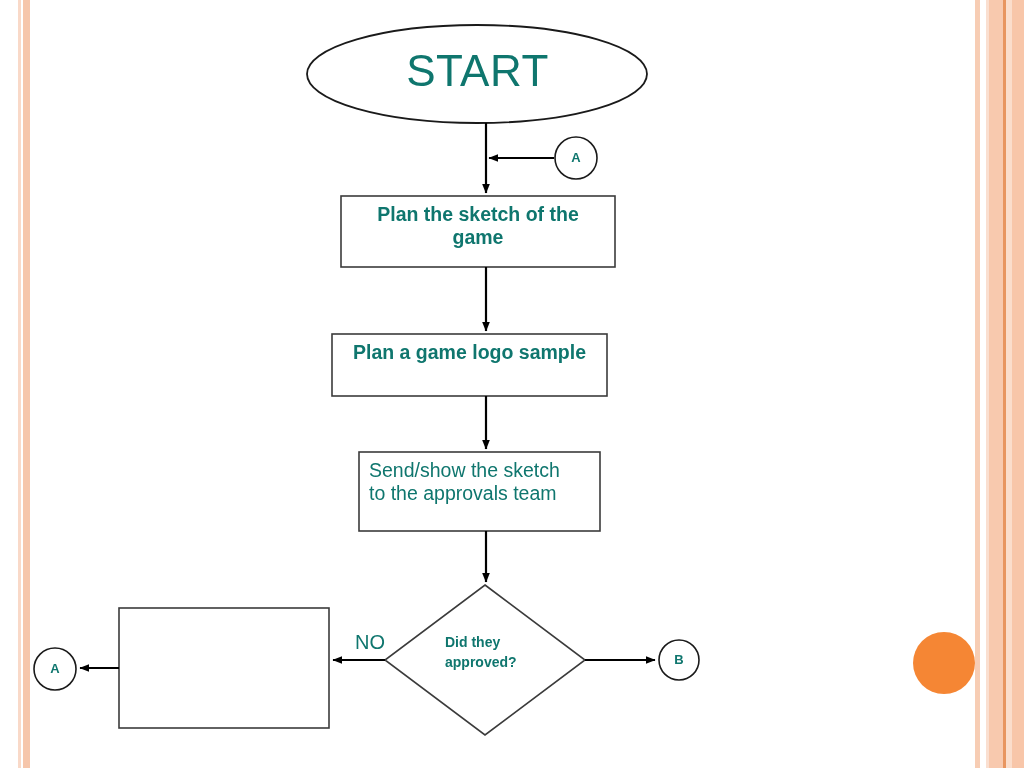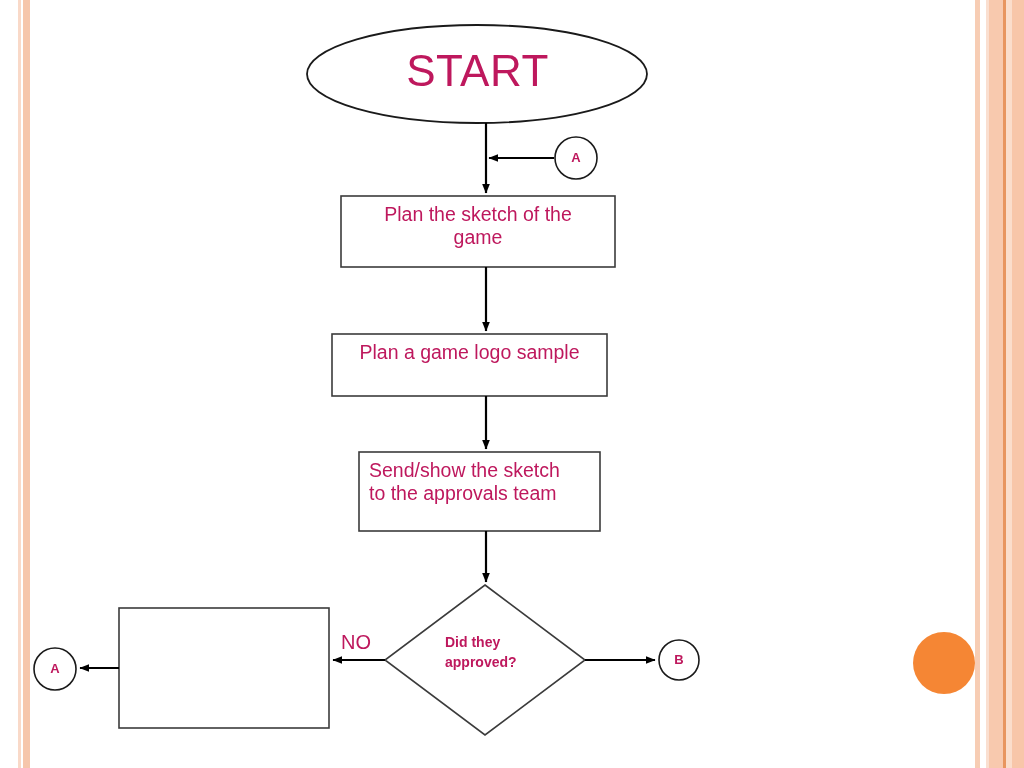--- a/index.html
+++ b/index.html
@@ -53,43 +53,43 @@
     stroke-width: 1.6;
   }
   .orange-dot {
     fill: #f58634;
   }
 
   
   .lbl {
     position: absolute;
     font-family: "Liberation Sans", sans-serif;
-    color: #be185d;
+    color: #0f766e;
     line-height: 1.18;
     white-space: pre-line;
   }
   .lbl-start {
     font-size: 44px;
     letter-spacing: 0.5px;
     text-align: center;
   }
   .lbl-box {
     font-size: 19.5px;
   }
-  .lbl-center { text-align: center; }
+  .lbl-center { text-align: center; font-weight: bold; }
   .lbl-left   { text-align: left; }
   .lbl-diamond {
     font-size: 14px;
     font-weight: bold;
     text-align: left;
     line-height: 1.45;
   }
   .lbl-no {
     font-size: 20px;
-    text-align: left;
+    text-align: right;
   }
   .lbl-conn {
     font-size: 13px;
     font-weight: bold;
     text-align: center;
     width: 44px;
   }
 </style>
 </head>
 <body>

